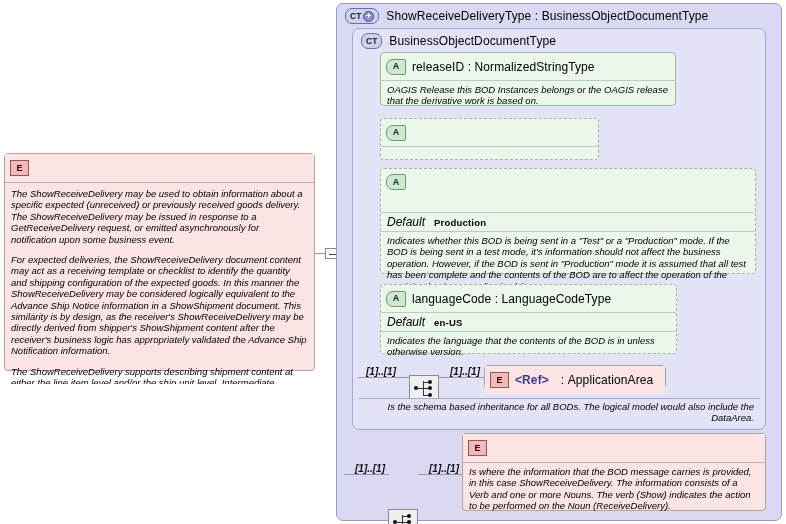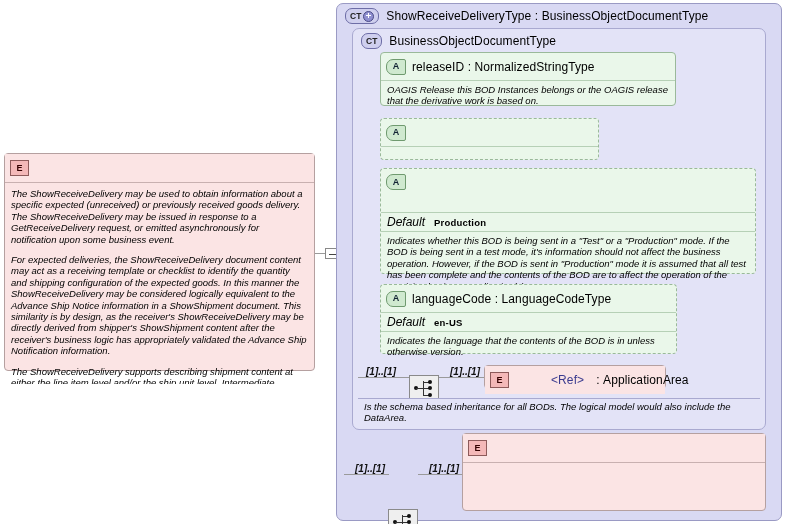--- a/index.html
+++ b/index.html
@@ -96,21 +96,21 @@
   }
   .plusbtn:before,.plusbtn:after{content:"";position:absolute;background:#55557a;}
   .plusbtn:before{left:2px;top:4.5px;width:7px;height:1px;}
   .plusbtn:after{left:4.5px;top:2px;width:1px;height:7px;}
   .minusbtn{
     width:12px;height:11px;background:#fff;border:1px solid #888;position:relative;
   }
   .minusbtn:before{content:"";position:absolute;left:2.5px;top:4.5px;width:7px;height:1px;background:#444;}
 
   .line{background:#9a9a9a;}
-  .ref-name{font-weight:normal;color:#3b3b8f;margin-left:36px;}
+  .ref-name{font-weight:bold;color:#3b3b8f;}
 </style>
 </head>
 <body>
 
 <div class="abs xbox el-box" style="left:4px;top:153px;width:311px;height:218px;">
   <div class="hdr" style="height:22px;">
     <span class="icon-E">E</span>
   </div>
   <div class="doc" style="overflow:hidden;height:194px;">
     <p style="margin:2px 5px 0 0;">The ShowReceiveDelivery may be used to obtain information about a specific expected (unreceived) or previously received goods delivery.  The ShowReceiveDelivery may be issued in response to a GetReceiveDelivery request, or emitted asynchronously for notification upon some business event.</p>
@@ -200,21 +200,21 @@
 <div class="abs xbox el-box" style="left:484px;top:365px;width:182px;height:24px;">
   <div class="hdr" style="height:22px;border-bottom:none;">
     <span class="icon-E">E</span>
     <span class="hdr-title ref-name">&lt;Ref&gt;</span>
     <span class="hdr-title" style="margin-left:6px;"><span>:</span>&nbsp;<span>ApplicationArea</span></span>
   </div>
 </div>
 <div class="abs plusbtn" style="left:668px;top:371px;"></div>
 
 <div class="abs" style="left:358px;top:398px;width:402px;height:28px;background:#e3e3f7;border-top:1px solid #a9a9d0;">
-  <div class="doc" style="padding-top:2px;">Is the schema based inheritance for all BODs. The logical model would also include the DataArea.</div>
+  <div class="doc" style="padding-top:2px;text-align:right;">Is the schema based inheritance for all BODs. The logical model would also include the DataArea.</div>
 </div>
 
 <div class="abs line" style="left:344px;top:474px;width:45px;height:1px;"></div>
 <div class="abs card" style="left:355px;top:463px;">[1]..[1]</div>
 
 <div class="abs seq" style="left:388px;top:461px;">
   <span class="dot" style="left:4px;top:10px;"></span>
   <span class="hmain"></span>
   <span class="vline"></span>
   <span class="b1"></span>
@@ -225,13 +225,14 @@
 
 </div>
 
 <div class="abs line" style="left:418px;top:474px;width:45px;height:1px;"></div>
 <div class="abs card" style="left:429px;top:463px;">[1]..[1]</div>
 
 <div class="abs xbox el-box" style="left:462px;top:433px;width:304px;height:78px;">
   <div class="hdr" style="height:22px;">
     <span class="icon-E">E</span>
   </div>
+  <div class="doc">Is where the information that the BOD message carries is provided, in this case ShowReceiveDelivery. The information consists of a Verb and one or more Nouns. The verb (Show) indicates the action to be performed on the Noun (ReceiveDelivery).</div>
 </div>
 
 </body></html>

